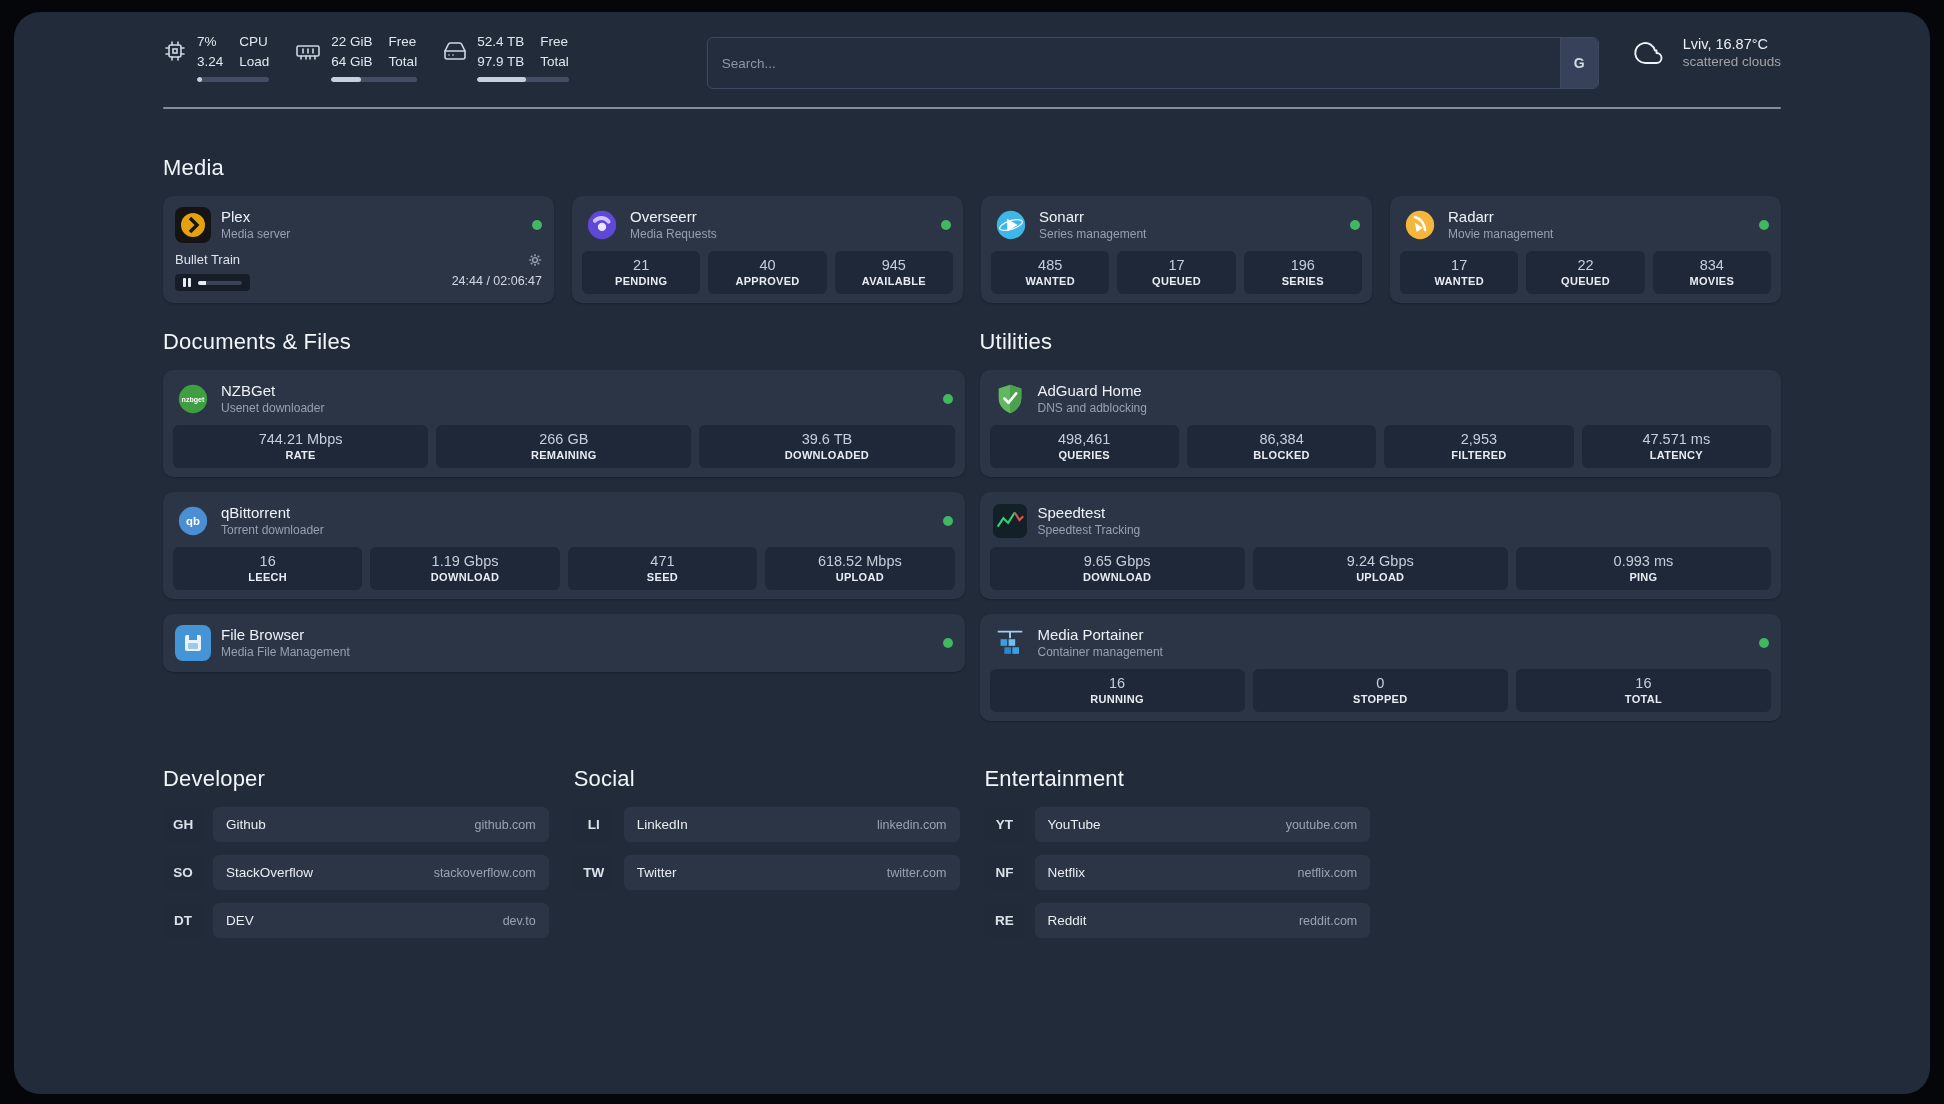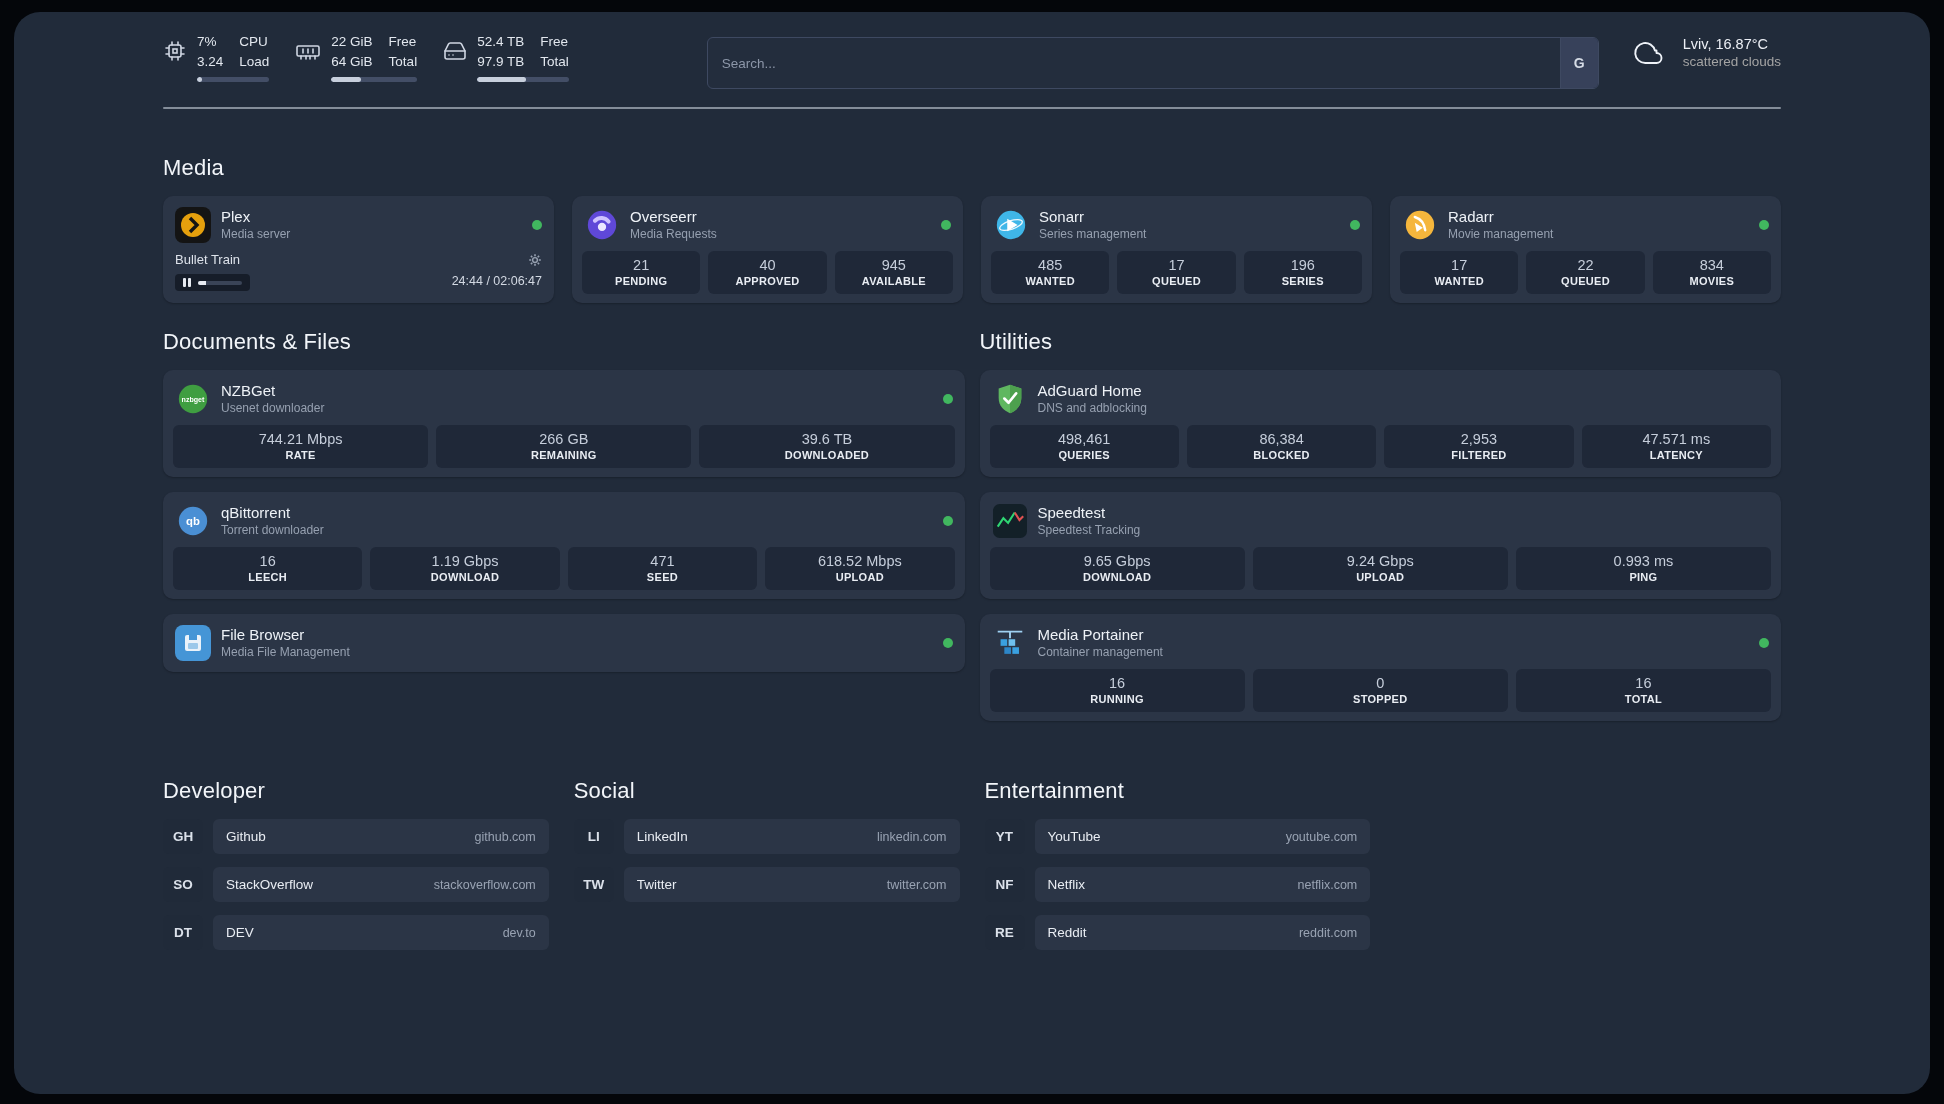--- a/index.html
+++ b/index.html
@@ -70,21 +70,21 @@
   .pause i{display:block;width:2.5px;height:9px;background:#e7ebf2;border-radius:1px}
   .player-track{width:44px;height:4px;background:#3a4457;border-radius:2px;overflow:hidden}
   .player-fill{height:100%;background:#e7ebf2}
   .player-time{margin-left:auto;font-size:12.5px;color:#d3d9e3}
   .gear-btn{background:none;border:none;padding:0;margin:0;cursor:pointer;display:grid;place-items:center}
 
   .two-col{display:grid;grid-template-columns:1fr 1fr;gap:15px;align-items:start;margin-top:26px}
   .col .card{margin-bottom:15px}
 
   
-  .bm-grid{display:grid;grid-template-columns:repeat(4,1fr);gap:25px;margin-top:42px}
+  .bm-grid{display:grid;grid-template-columns:repeat(4,1fr);gap:25px;margin-top:30px}
   .bm-row{display:flex;gap:10px;margin-bottom:13px;height:35px;cursor:pointer}
   .bm-abbr{width:40px;flex:none;border-radius:6px;background:#202a39;display:grid;place-items:center;font-size:13.5px;font-weight:700;color:#dbe1ea}
   .bm-item{flex:1;background:#2b3546;border-radius:6px;display:flex;align-items:center;justify-content:space-between;padding:0 13px}
   .bm-name{font-size:13.5px;color:#e9edf3}
   .bm-url{font-size:12.5px;color:#99a3b3}
 
   svg{display:block}
 </style>
 </head>
 <body>

